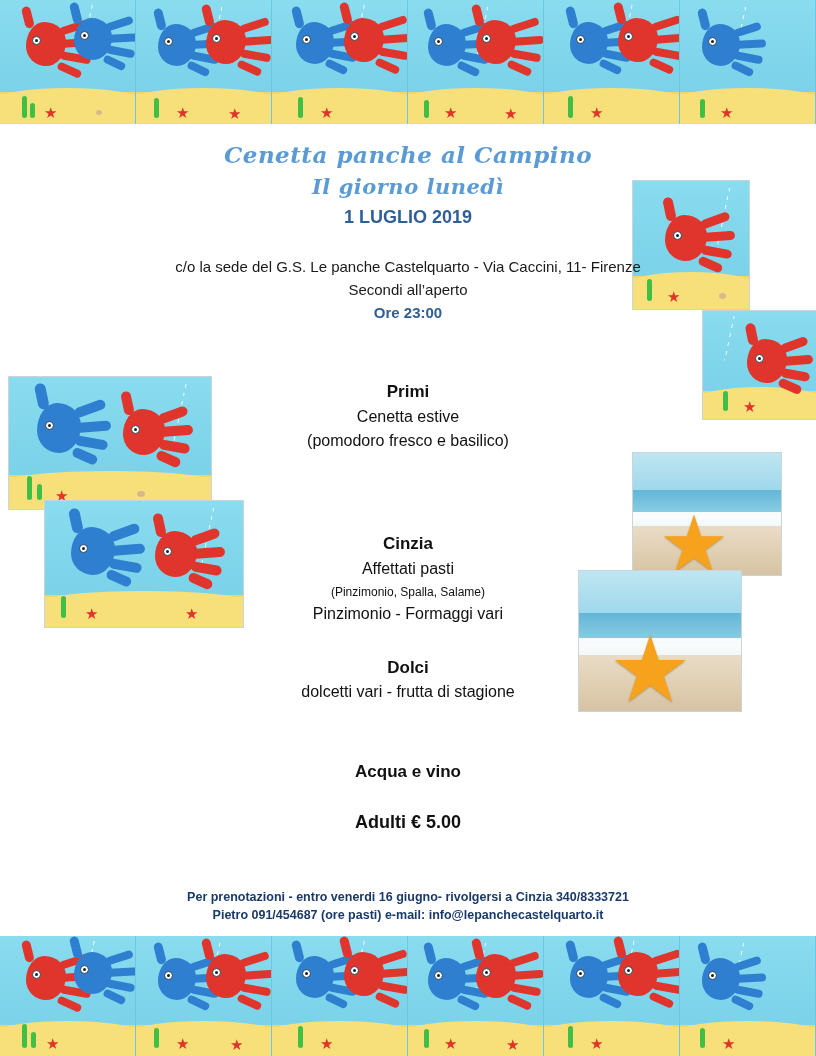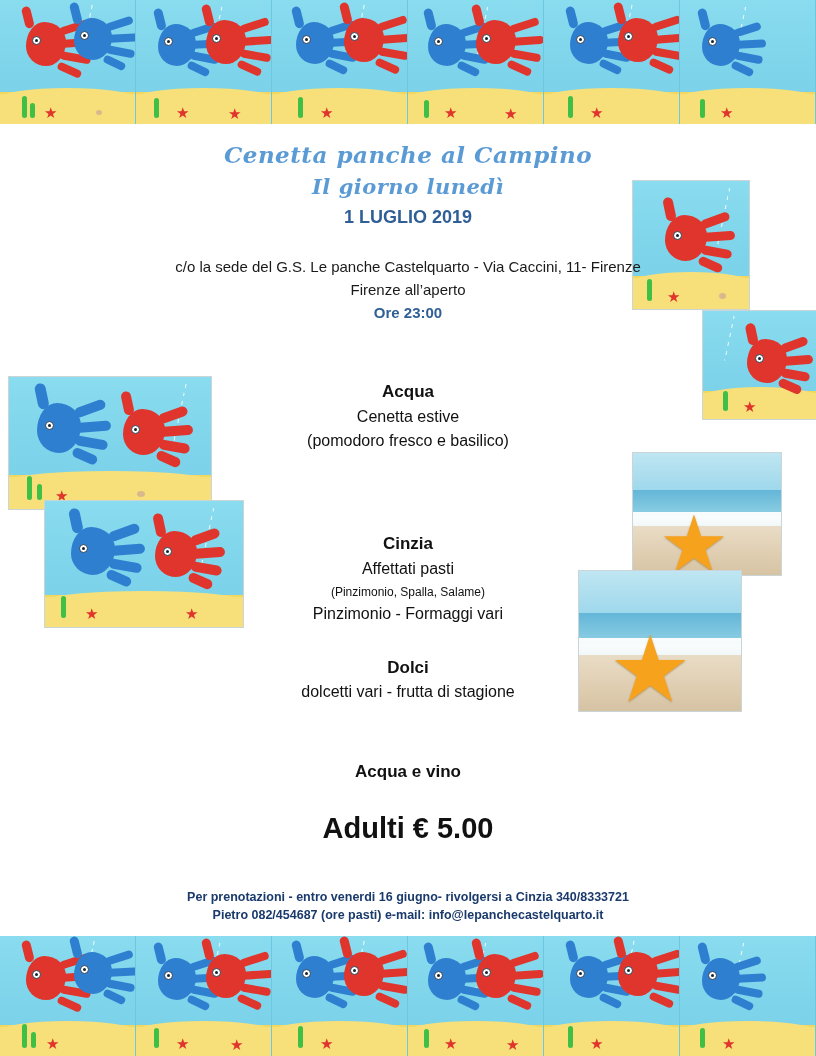--- a/index.html
+++ b/index.html
@@ -191,21 +191,21 @@
   .l-secondi-1 { top: 560px; }
   .l-secondi-2 { top: 585px; }
   .l-secondi-3 { top: 605px; }
 
   .h-dolci { top: 658px; }
   .l-dolci-1 { top: 683px; }
 
   .drinks { top: 762px; font-size: 17px; font-weight: bold; color: #111111; }
   .price {
     top: 812px;
-    font-size: 29px;
+    font-size: 18px;
     font-weight: bold;
     color: #111111;
   }
 
   .footer-1 { top: 890px; font-size: 12.5px; font-weight: bold; color: #1a3a6b; }
   .footer-2 { top: 908px; font-size: 12.5px; font-weight: bold; color: #1a3a6b; }
 </style>
 </head>
 <body>
 
@@ -466,40 +466,40 @@
     <div class="foam"></div>
     <div class="beach"></div>
   <div class="starfish" style="left:30px;top:52px;font-size:92px;">★</div>
 </div>
 
 <div class="txt title-1">Cenetta panche al Campino</div>
 <div class="txt title-2">Il giorno lunedì</div>
 <div class="txt title-3">1 LUGLIO 2019</div>
 
 <div class="txt venue-1">c/o la sede del G.S. Le panche Castelquarto - Via Caccini, 11- Firenze</div>
-<div class="txt venue-2">Firenze all’aperto</div>
+<div class="txt venue-2">Secondi all’aperto</div>
 <div class="txt venue-3">Ore 23:00</div>
 
-<div class="txt course-head h-primi">Acqua</div>
+<div class="txt course-head h-primi">Primi</div>
 <div class="txt course-line l-primi-1">Cenetta estive</div>
 <div class="txt course-line l-primi-2">(pomodoro fresco e basilico)</div>
 
 <div class="txt course-head h-secondi">Cinzia</div>
 <div class="txt course-line l-secondi-1">Affettati pasti</div>
 <div class="txt course-small l-secondi-2">(Pinzimonio, Spalla, Salame)</div>
 <div class="txt course-line l-secondi-3">Pinzimonio - Formaggi vari</div>
 
 <div class="txt course-head h-dolci">Dolci</div>
 <div class="txt course-line l-dolci-1">dolcetti vari - frutta di stagione</div>
 
 <div class="txt drinks">Acqua e vino</div>
 <div class="txt price">Adulti € 5.00</div>
 
 <div class="txt footer-1">Per prenotazioni - entro venerdi 16 giugno- rivolgersi a Cinzia 340/8333721</div>
-<div class="txt footer-2">Pietro 082/454687 (ore pasti) e-mail: info@lepanchecastelquarto.it</div>
+<div class="txt footer-2">Pietro 091/454687 (ore pasti) e-mail: info@lepanchecastelquarto.it</div>
 
 <div class="banner art" id="banner-bottom">
   <div class="tile">
     <div class="water"></div>
       <div class="sand"></div>
     <div class="bubbleline" style="left:88px;top:4px;height:56px;"></div>
     <div class="fish" style="left:10px;top:16px;">
       <div class="palm" style="left:16px;top:4px;width:40px;height:44px;background:#e0352c;"></div>
       <div class="finger" style="left:50px;top:10px;width:30px;height:8px;background:#e0352c;transform:rotate(-18deg);"></div>
       <div class="finger" style="left:50px;top:22px;width:34px;height:8px;background:#e0352c;transform:rotate(-4deg);"></div>

